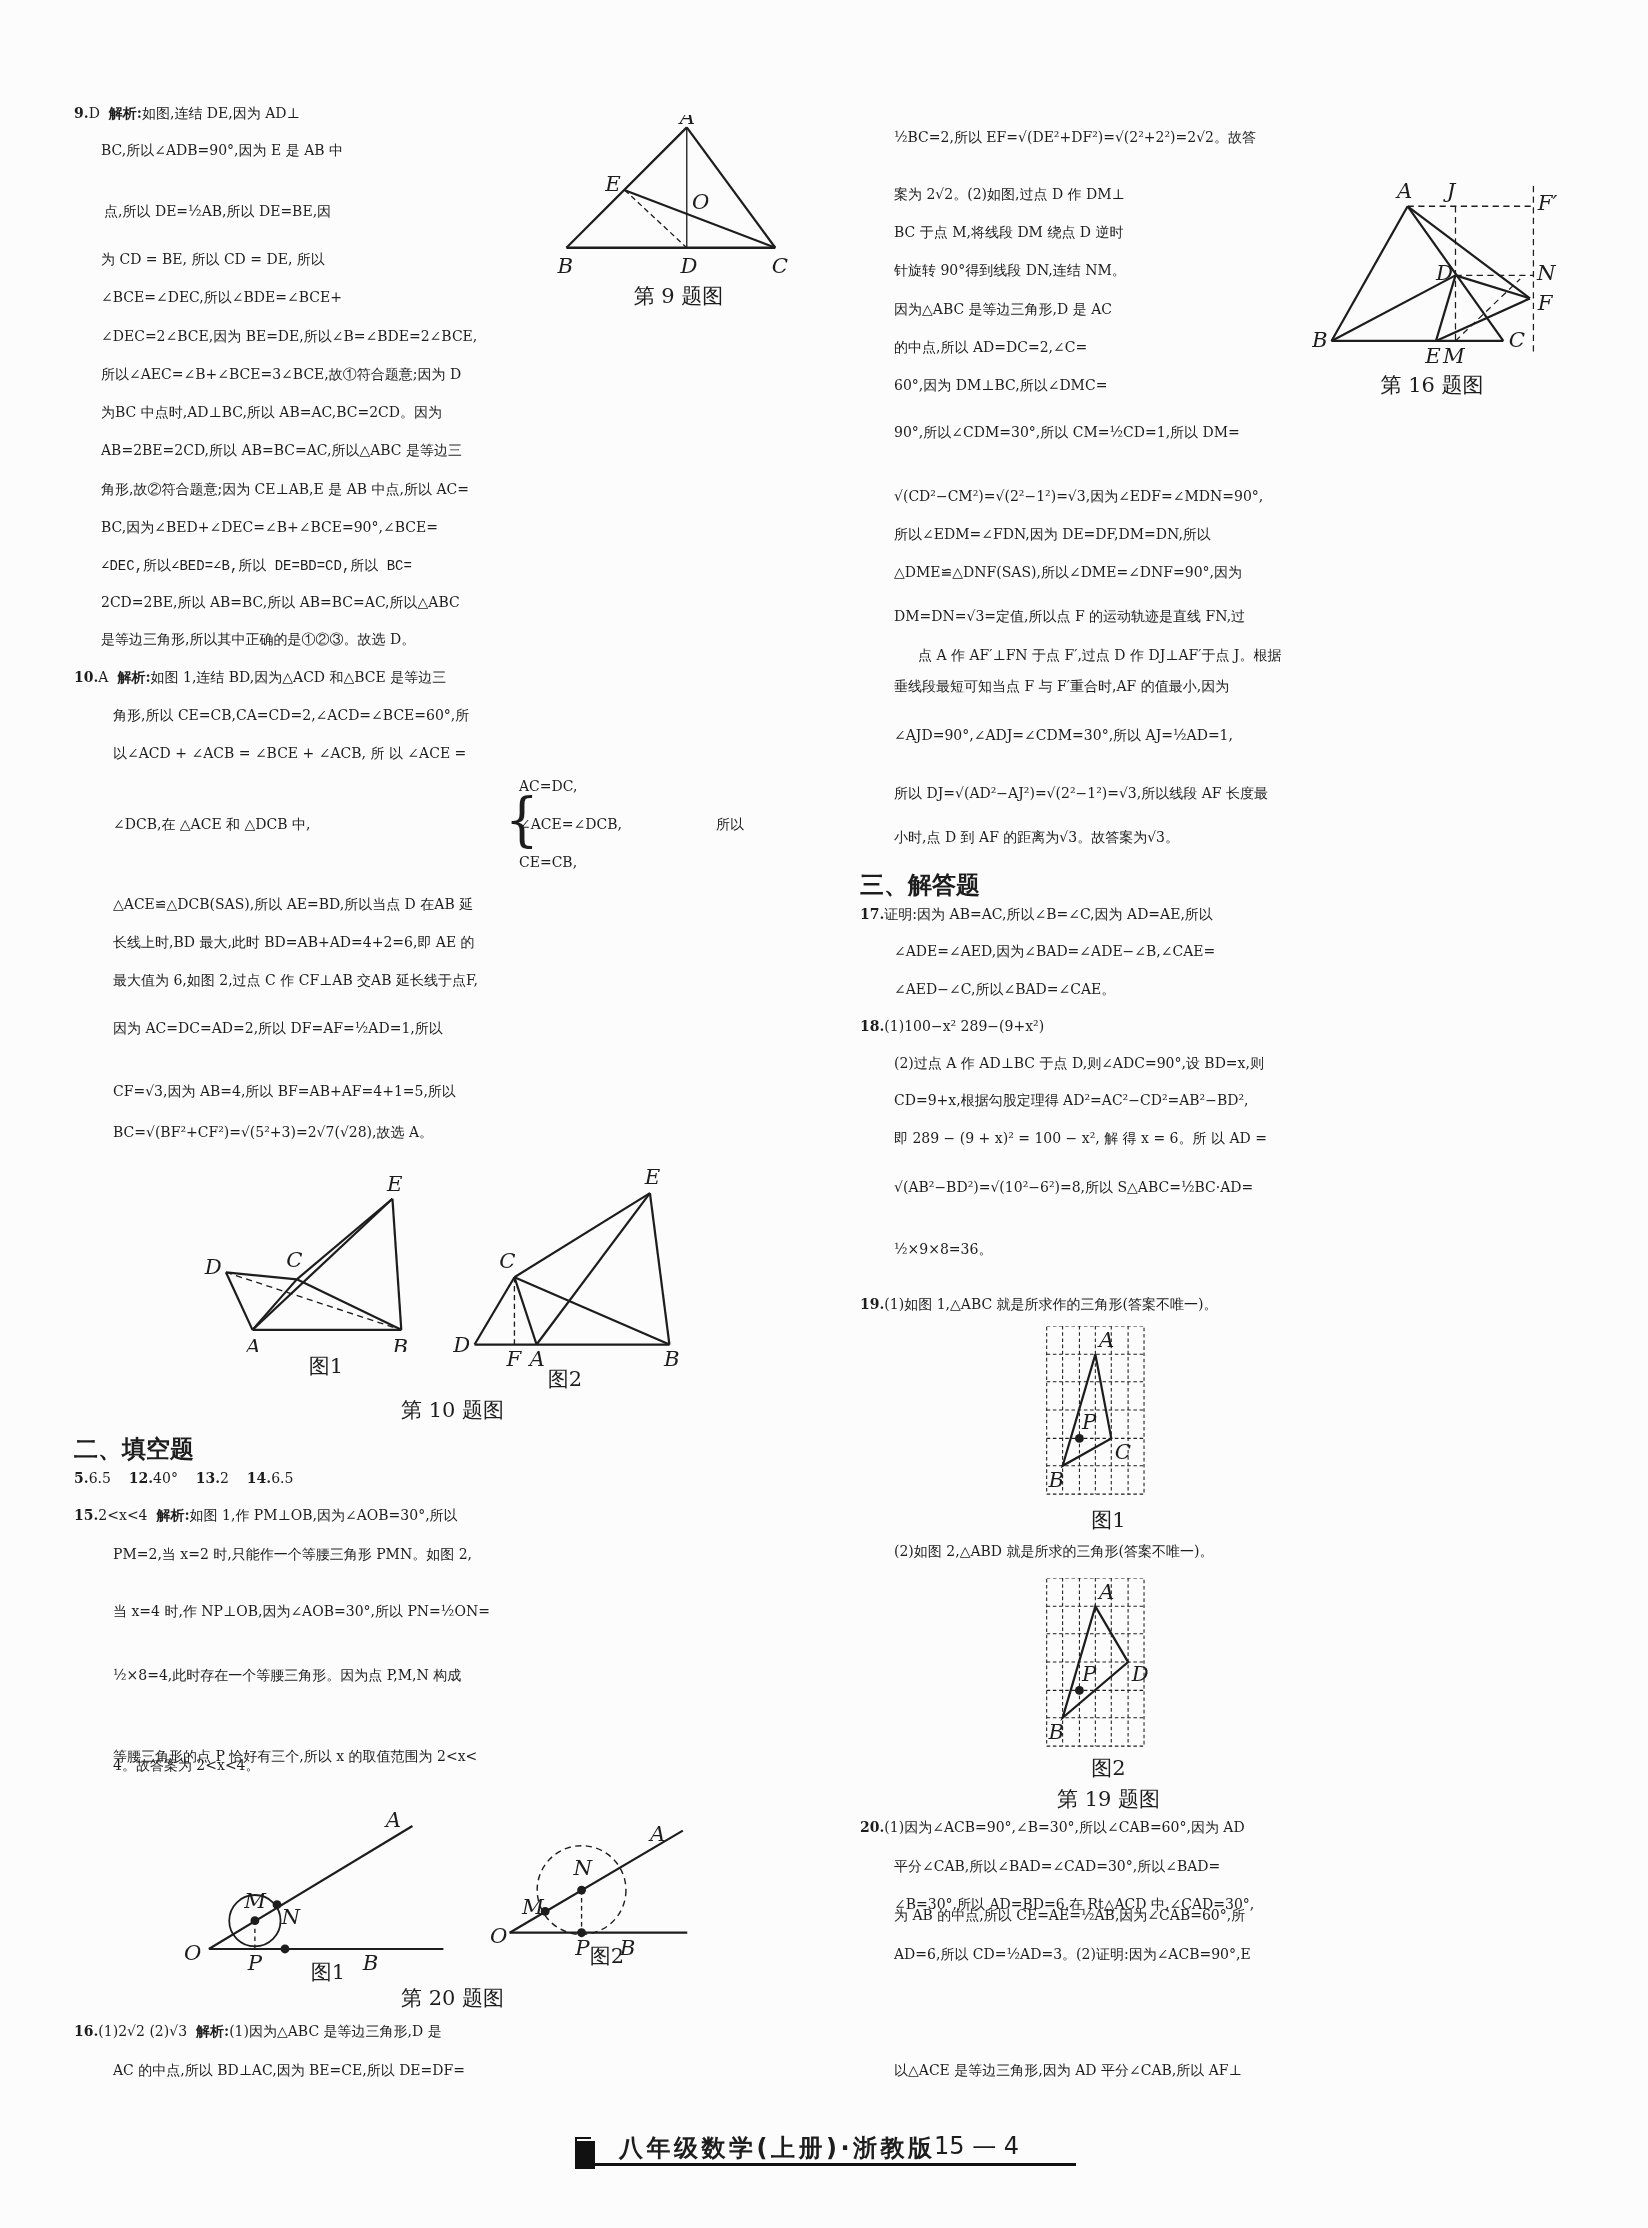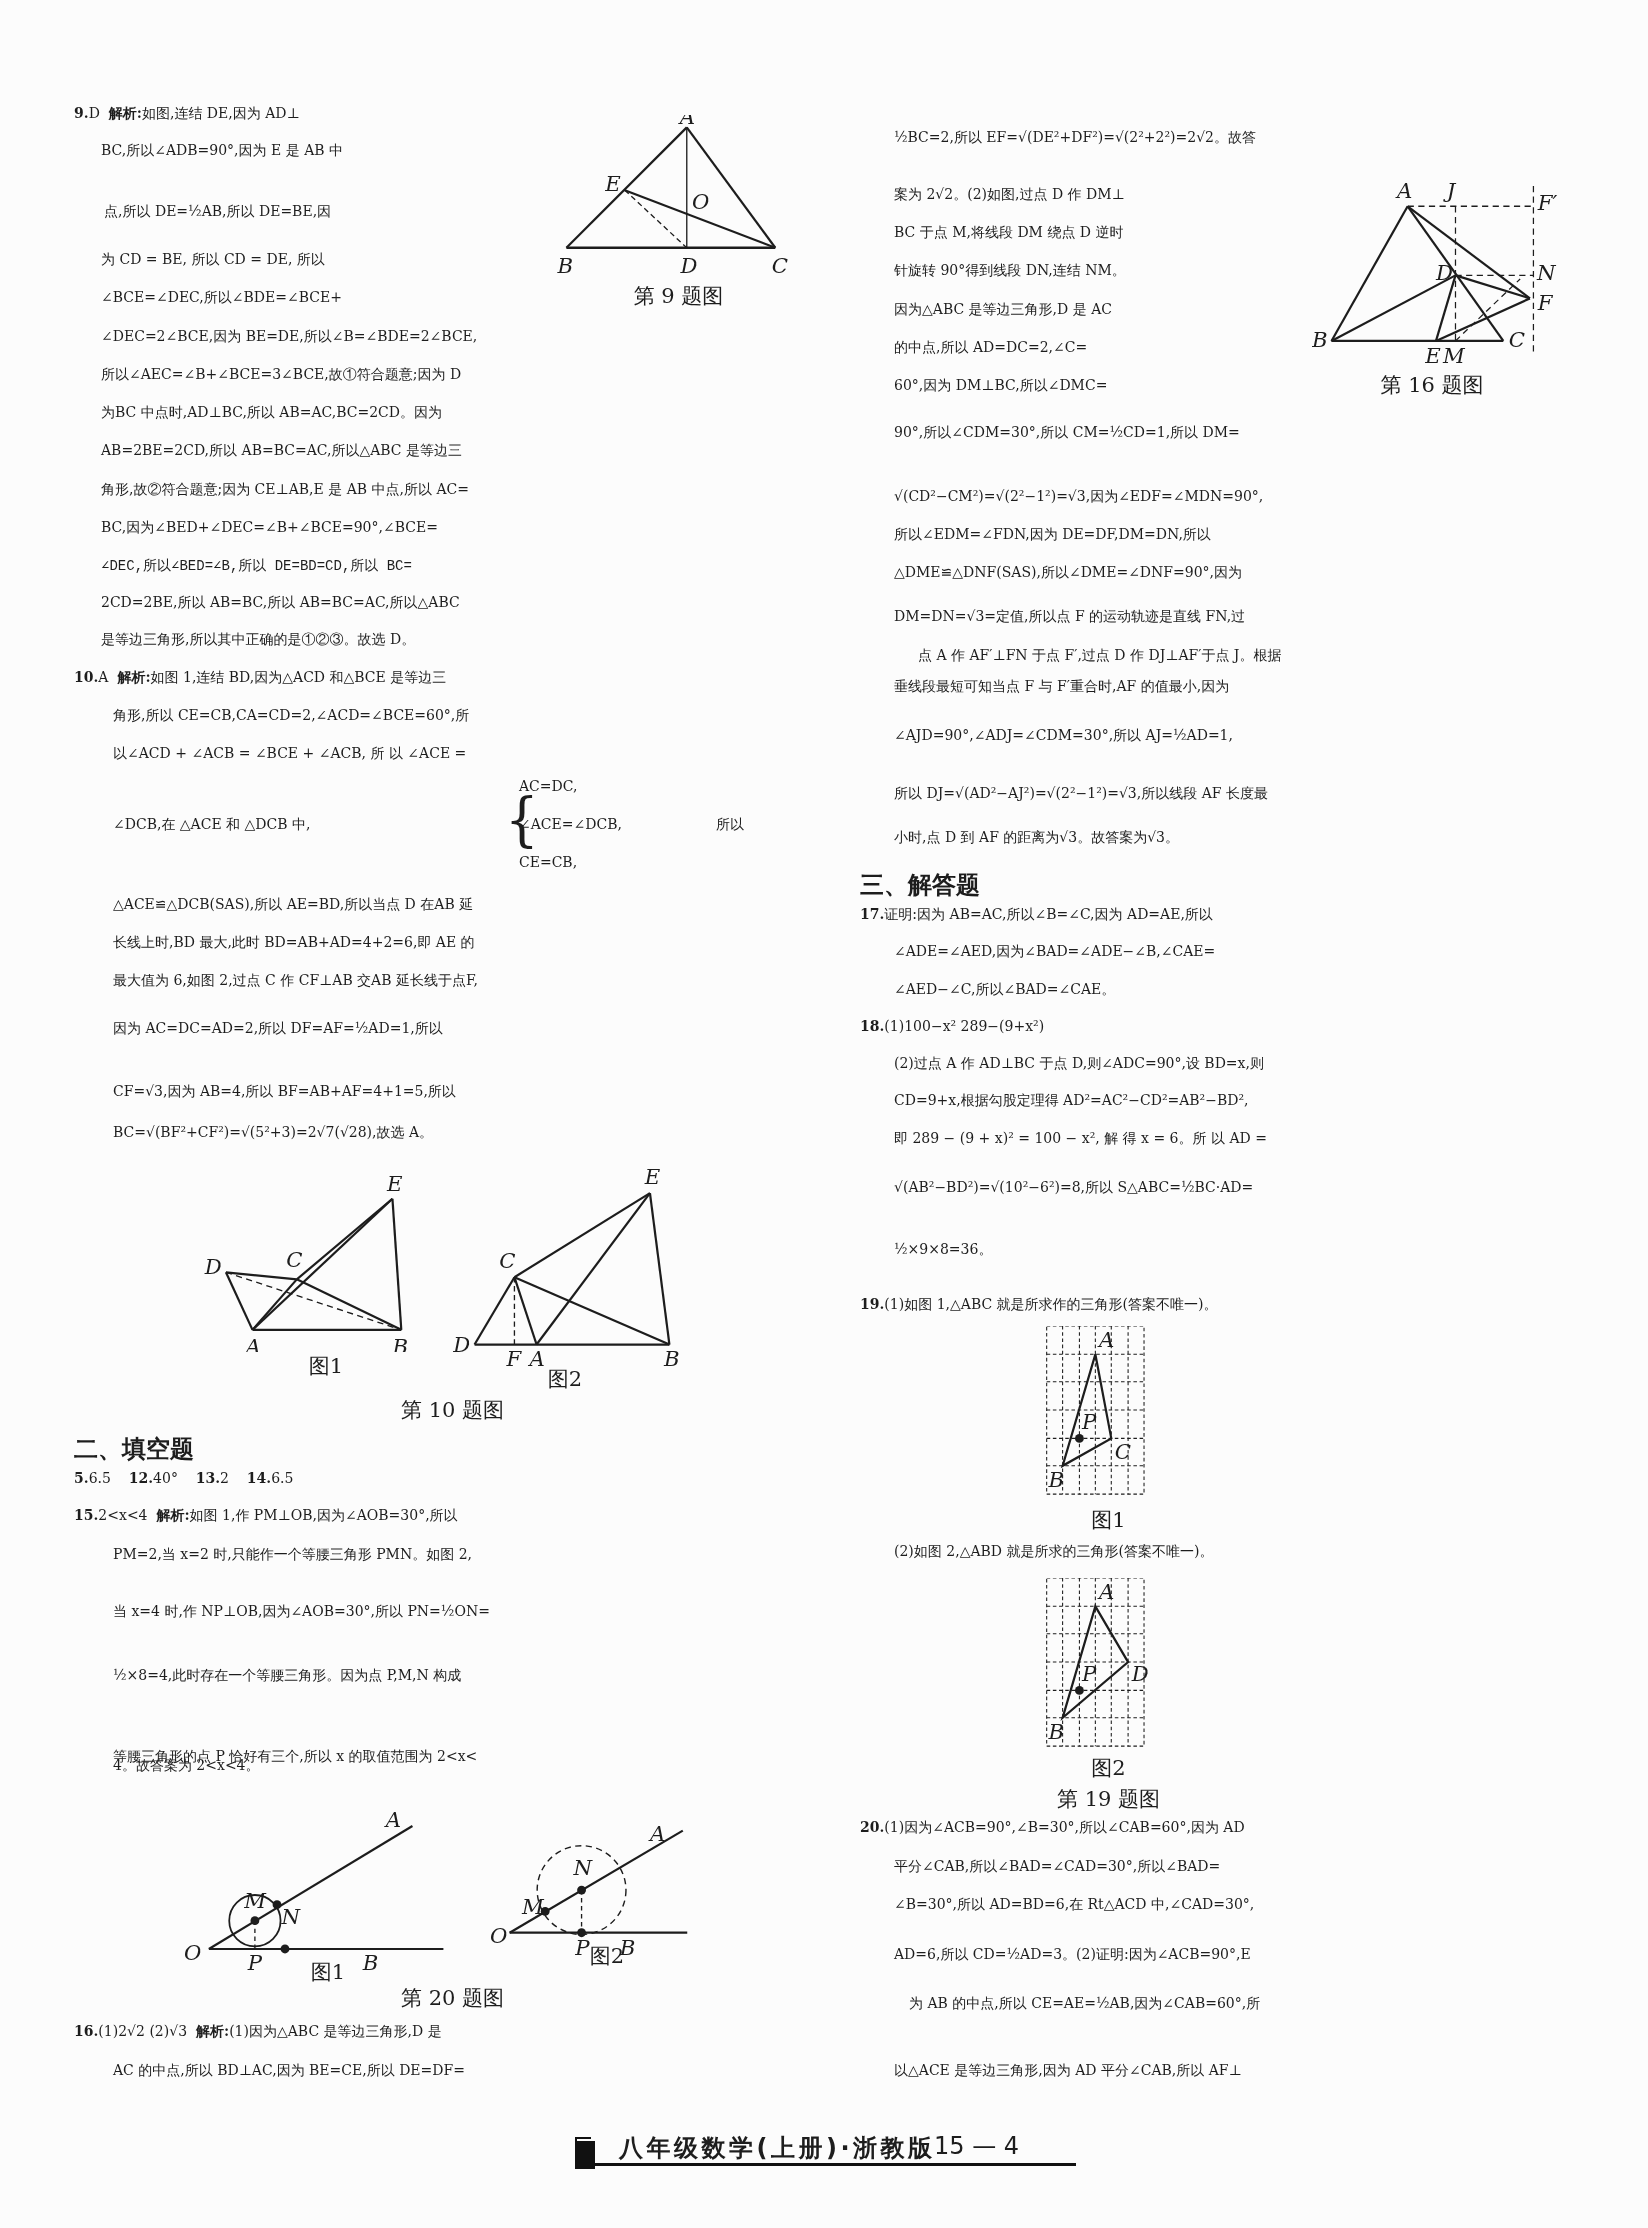--- a/index.html
+++ b/index.html
@@ -323,21 +323,21 @@
     <div class="cap" style="left:1020px;top:1785px;width:177px;">第 19 题图</div>
   </div>
 
   <div>
     <div class="ln" style="left:860px;top:1819px;">
       <span class="qnum">20.</span><span>(1)因为∠ACB=90°,∠B=30°,所以∠CAB=60°,因为 AD</span>
     </div>
     <div class="ln" style="left:894px;top:1858px;">平分∠CAB,所以∠BAD=∠CAD=30°,所以∠BAD=</div>
     <div class="ln" style="left:894px;top:1896px;text-align:center;">∠B=30°,所以 AD=BD=6,在 Rt△ACD 中,∠CAD=30°,</div>
     <div class="ln" style="left:894px;top:1946px;">AD=6,所以 CD=½AD=3。(2)证明:因为∠ACB=90°,E</div>
-    <div class="ln" style="left:894px;top:1995px;margin-left:15px;">为 AB 的中点,所以 CE=AE=½AB,因为∠CAB=60°,所</div>
+    <div class="ln" style="left:894px;top:1907px;">为 AB 的中点,所以 CE=AE=½AB,因为∠CAB=60°,所</div>
     <div class="ln" style="left:894px;top:2062px;">以△ACE 是等边三角形,因为 AD 平分∠CAB,所以 AF⊥</div>
   </div>
 </div>
 
 <div class="footer">
   <div class="bracket"></div>
   <div class="bracket2"></div>
   <div class="block"></div>
   <div class="rule"></div>
   <div class="title">八年级数学(上册)·浙教版</div>

